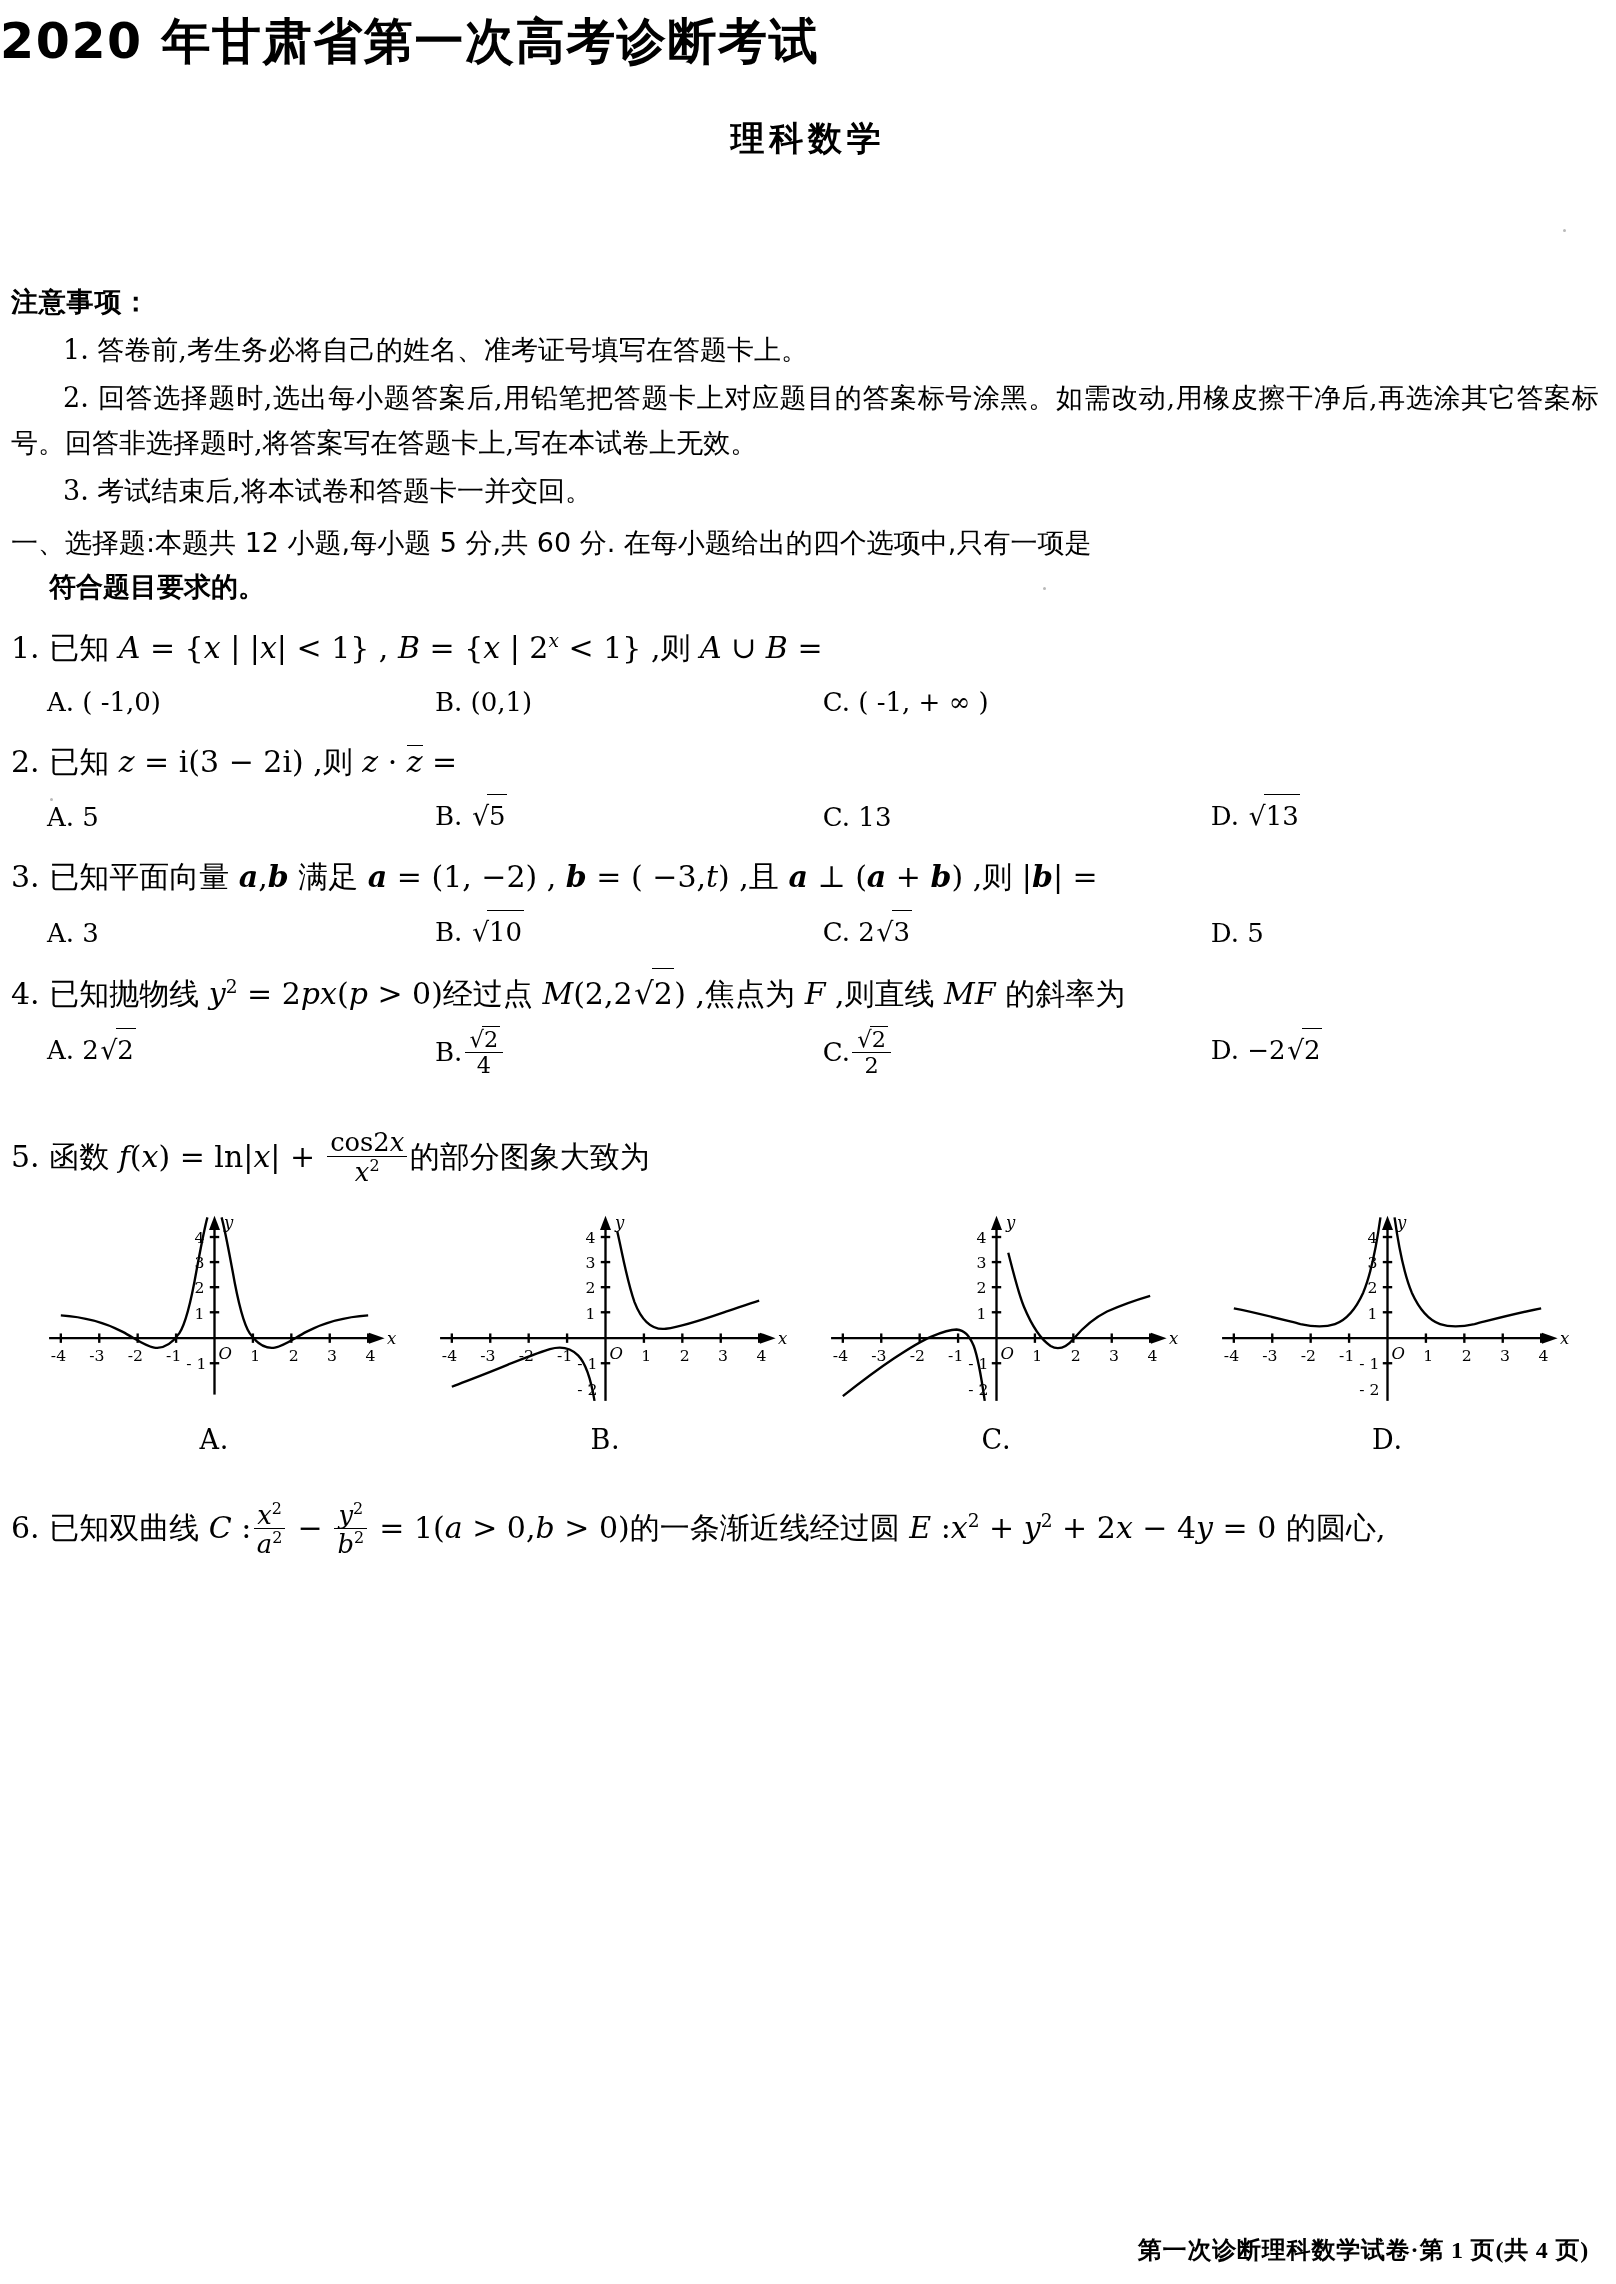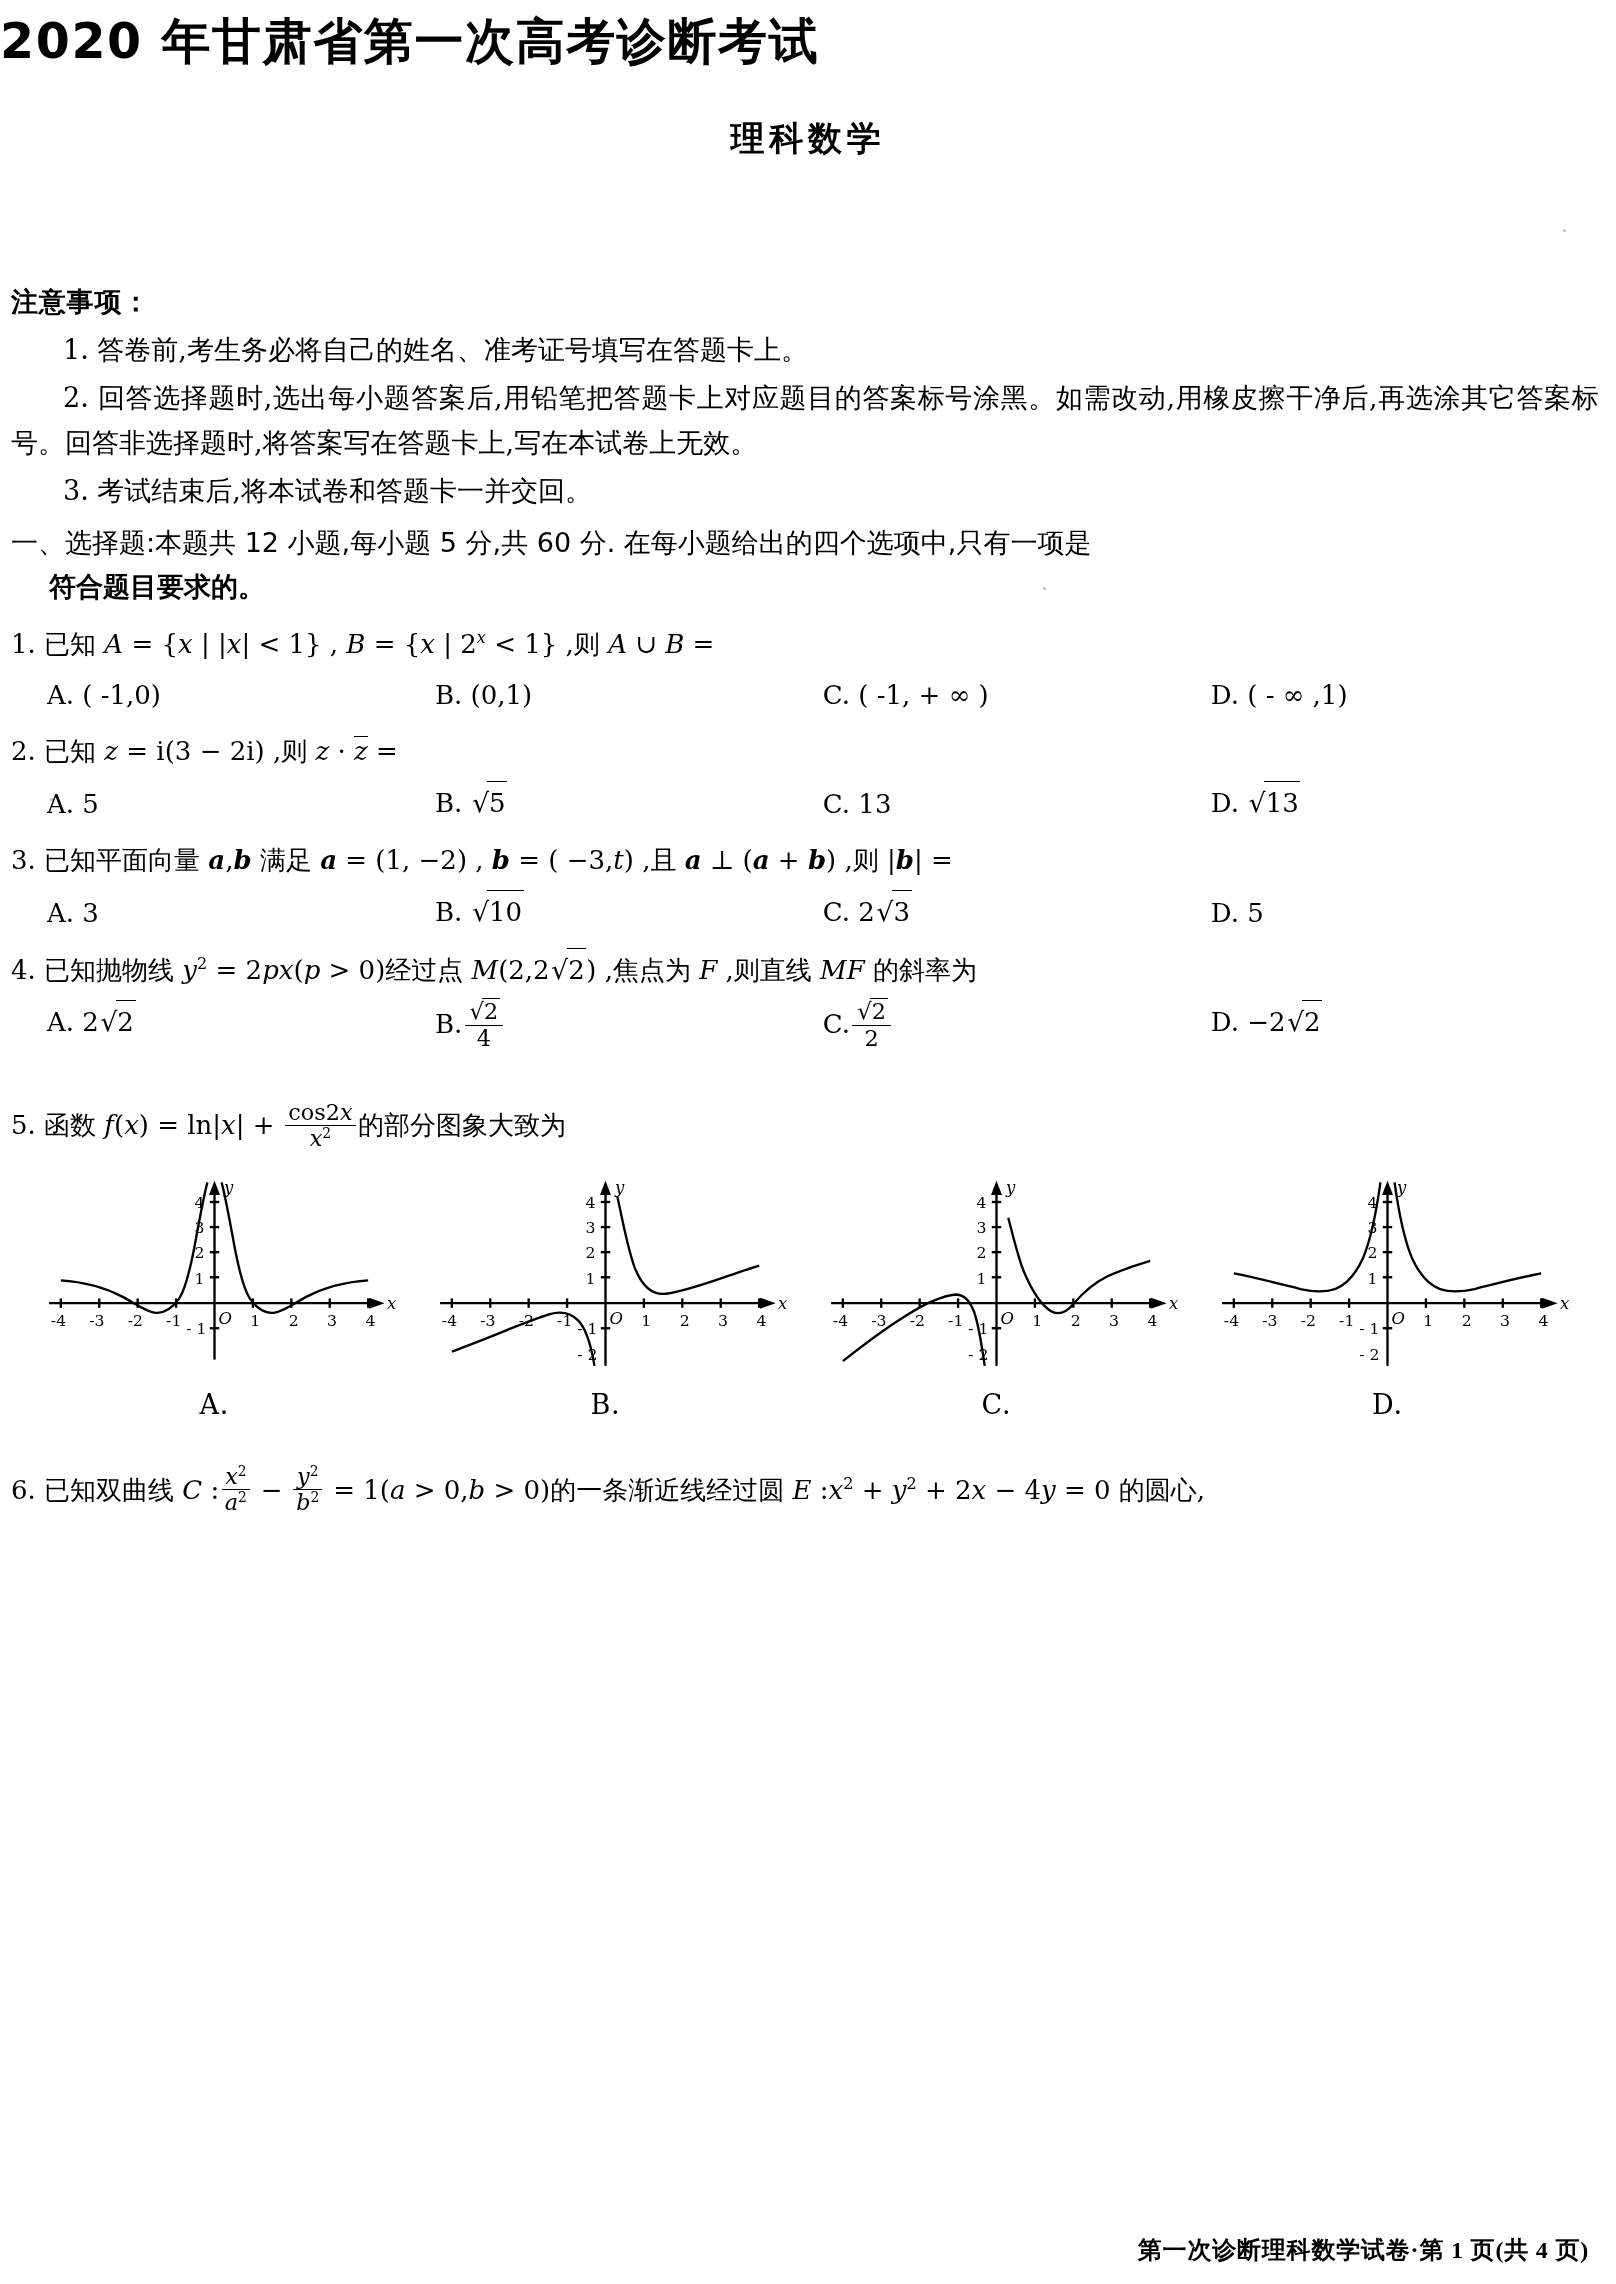--- a/index.html
+++ b/index.html
@@ -71,21 +71,21 @@
   .section-head-2{
     font-family:"DejaVu Sans","Liberation Sans",sans-serif;
     font-weight:700;
     font-size:27px;
     text-indent:38px;
     margin-bottom:4.7px;
   }
 
   
   .q{
-    font-size:26px;
+    font-size:30px;
     line-height:1.66;
     margin-top:14px;
   }
   .q-stem{ display:block; }
   .opts{
     display:flex;
     width:100%;
     margin-top:7.9px;
     padding-left:36px;
     box-sizing:border-box;
@@ -182,21 +182,20 @@
     <div class="section-head">一、选择题:本题共 12 小题,每小题 5 分,共 60 分. 在每小题给出的四个选项中,只有一项是</div>
     <div class="section-head-2">符合题目要求的。</div>
 
     <div class="q">
       <span class="q-stem"><span>1.</span> 已知 <i>A</i> = {<i>x</i> | |<i>x</i>| &lt; 1} , <i>B</i> = {<i>x</i> | 2<sup><i>x</i></sup> &lt; 1} ,则 <i>A</i> ∪ <i>B</i> =</span>
     </div>
     <div class="opts">
       <div><span>A.</span> <span>( -1,0)</span></div>
       <div><span>B.</span> <span>(0,1)</span></div>
       <div><span>C.</span> <span>( -1, + ∞ )</span></div>
-      <div><span>D.</span> <span>( - ∞ ,1)</span></div>
     </div>
 
     <div class="q">
       <span class="q-stem"><span>2.</span> 已知 <i>z</i> = i(3 − 2i) ,则 <i>z</i> · <span class="ovl"><i>z</i></span> =</span>
     </div>
     <div class="opts">
       <div><span>A.</span> 5</div>
       <div><span>B.</span> <span class="sqrt"><span class="rad">√</span><span class="bar">5</span></span></div>
       <div><span>C.</span> 13</div>
       <div><span>D.</span> <span class="sqrt"><span class="rad">√</span><span class="bar">13</span></span></div>

